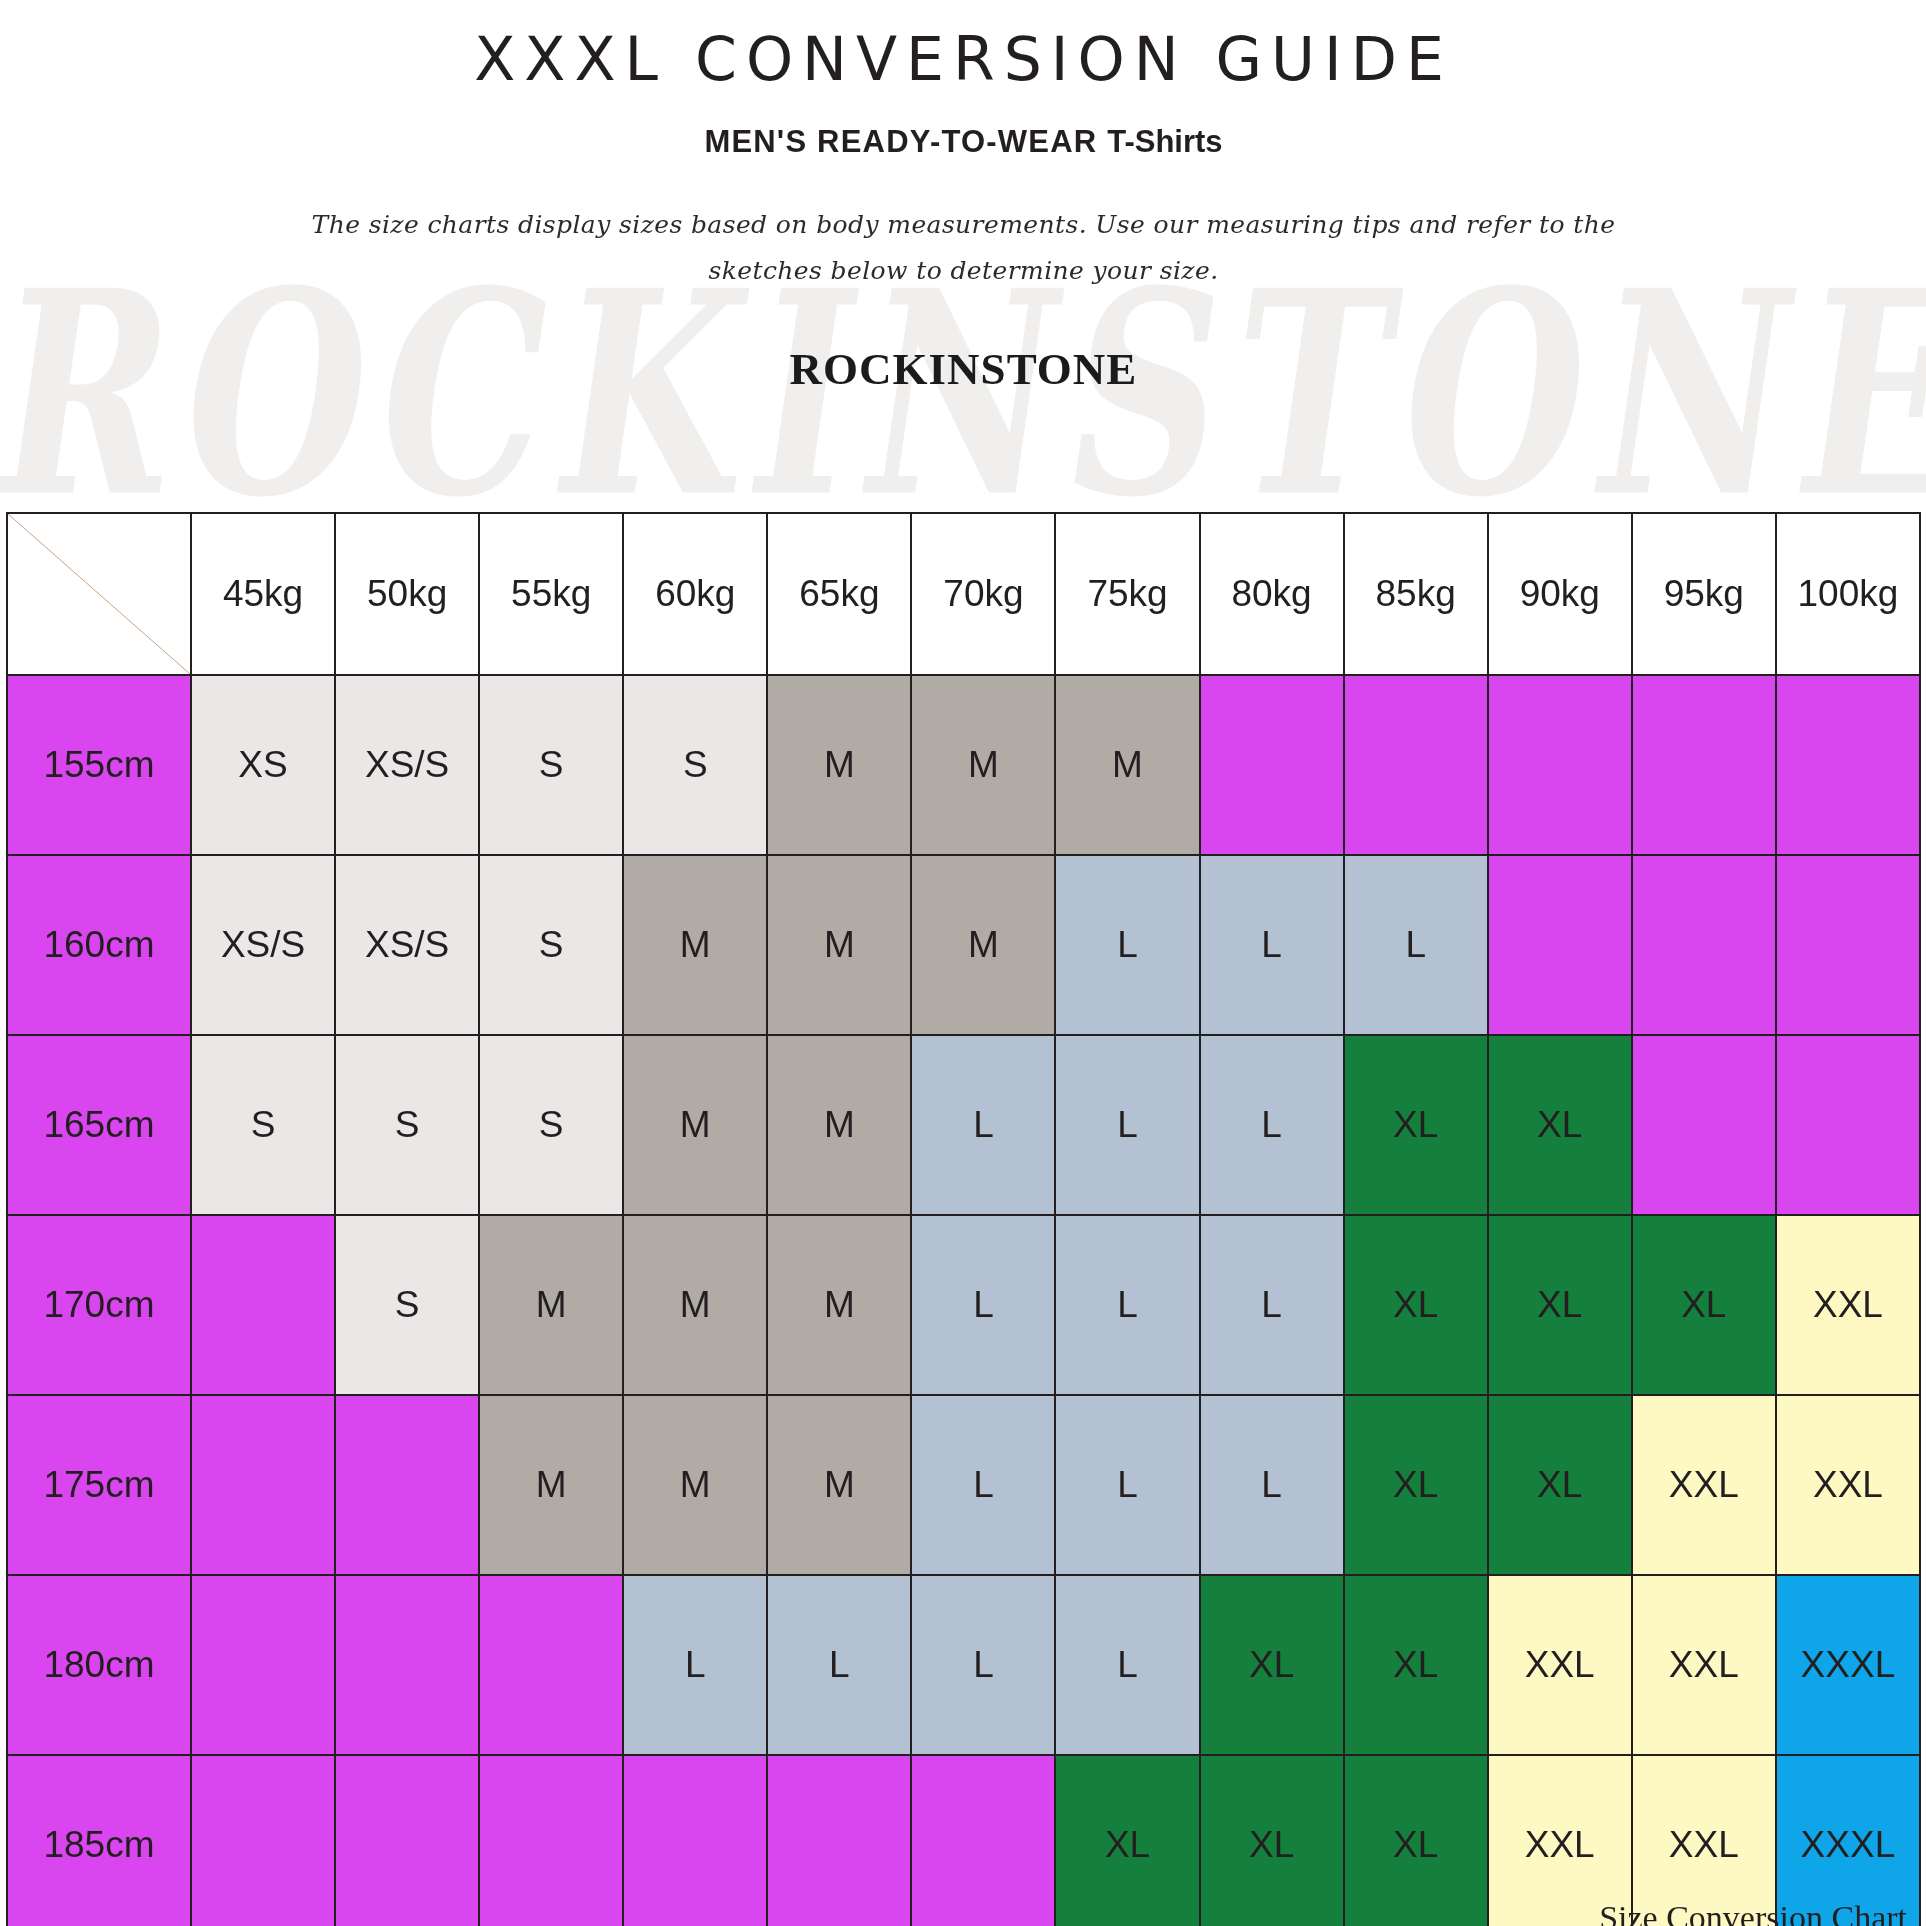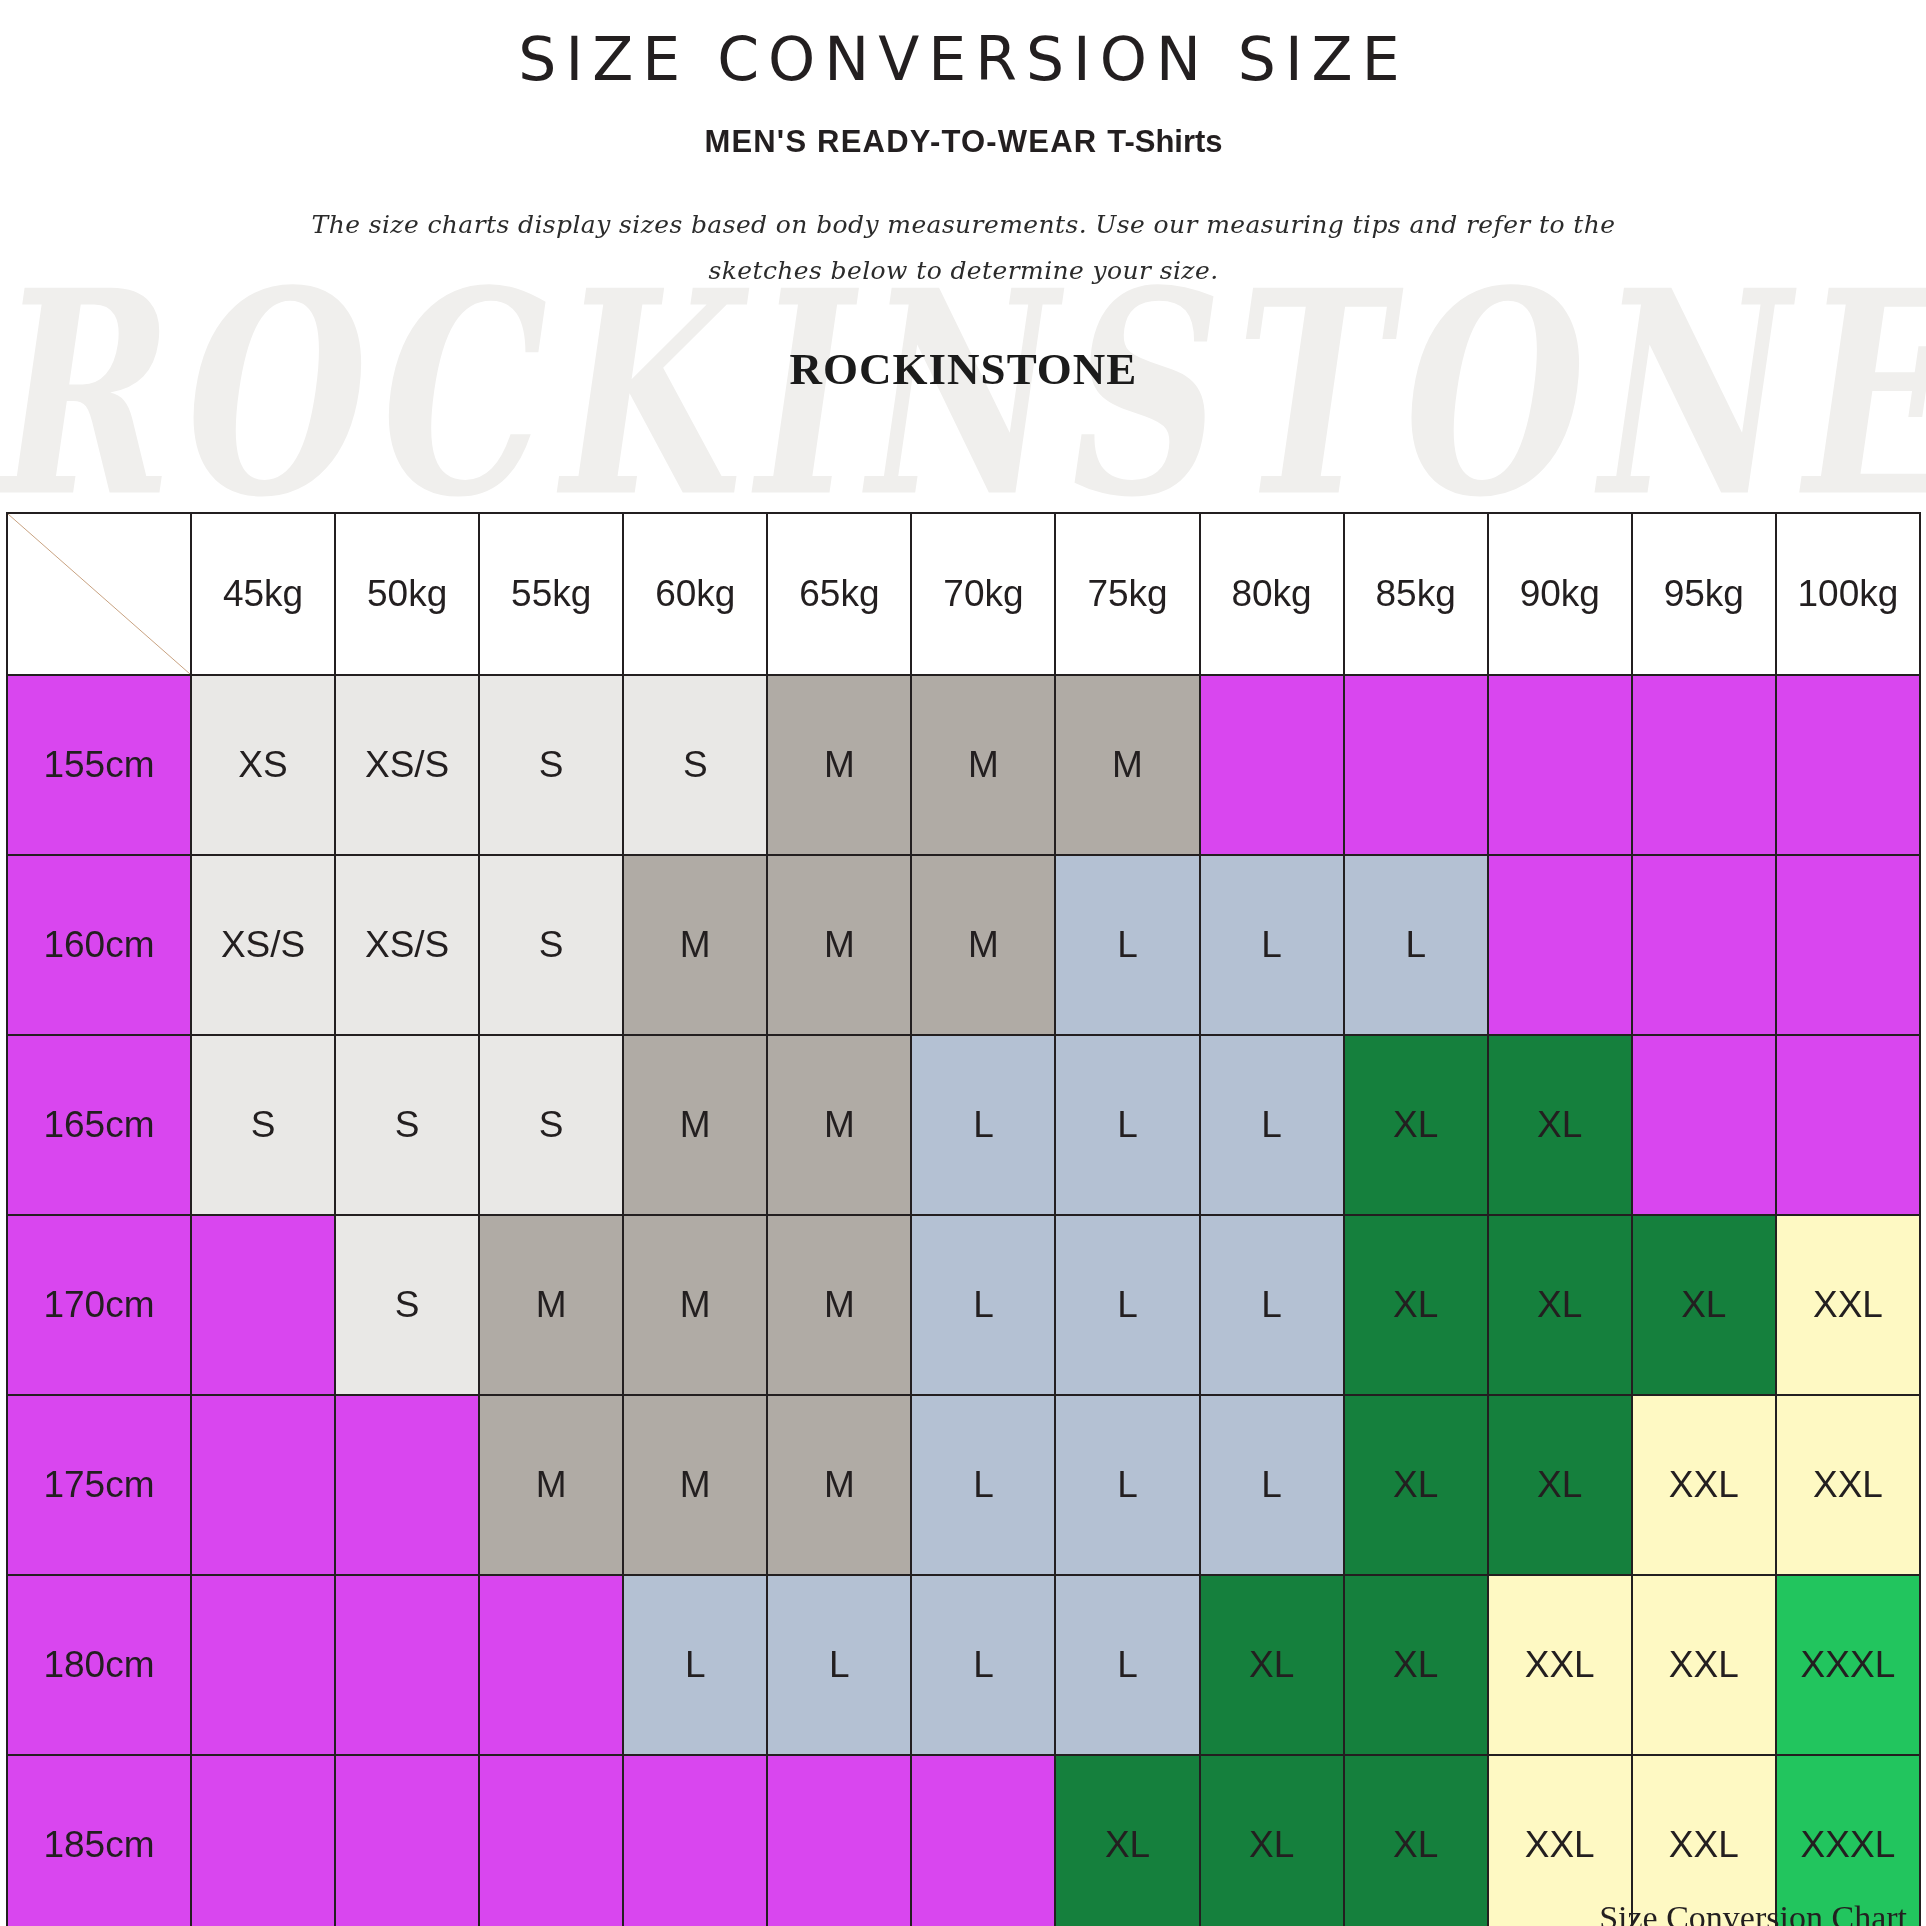--- a/index.html
+++ b/index.html
@@ -130,41 +130,41 @@
   }
   col.first { width: 184px; }
 
   .c-empty { background: #d946ef; }
   .c-xs    { background: #e9e8e6; }
   .c-s     { background: #e9e8e6; }
   .c-m     { background: #b0aba5; }
   .c-l     { background: #b4c1d3; }
   .c-xl    { background: #15803d; }
   .c-xxl   { background: #fef9c3; margin-top: 28px; }
-  .c-xxxl  { background: #22c55e; }
+  .c-xxxl  { background: #0ea5e9; }
 
   .footer-note {
     position: absolute;
     right: 20px;
     bottom: 14px;
     font-family: "Liberation Serif", serif;
     font-size: 34px;
     color: #231f20;
     z-index: 3;
   }
 </style>
 </head>
 <body>
 
 <div class="page">
 
   <div class="watermark">ROCKINSTONE</div>
 
   <div class="content">
-    <h1 class="title">SIZE CONVERSION SIZE</h1>
+    <h1 class="title">XXXL CONVERSION GUIDE</h1>
     <div class="subtitle">
       <span>MEN'S READY-TO-WEAR</span>
       <span class="garment">T-Shirts</span>
     </div>
     <p class="desc">The size charts display sizes based on body measurements. Use our measuring tips and refer to the sketches below to determine your size.</p>
     <div class="brand">ROCKINSTONE</div>
   </div>
 
   <table class="size-table" id="size-table">
     <colgroup>

